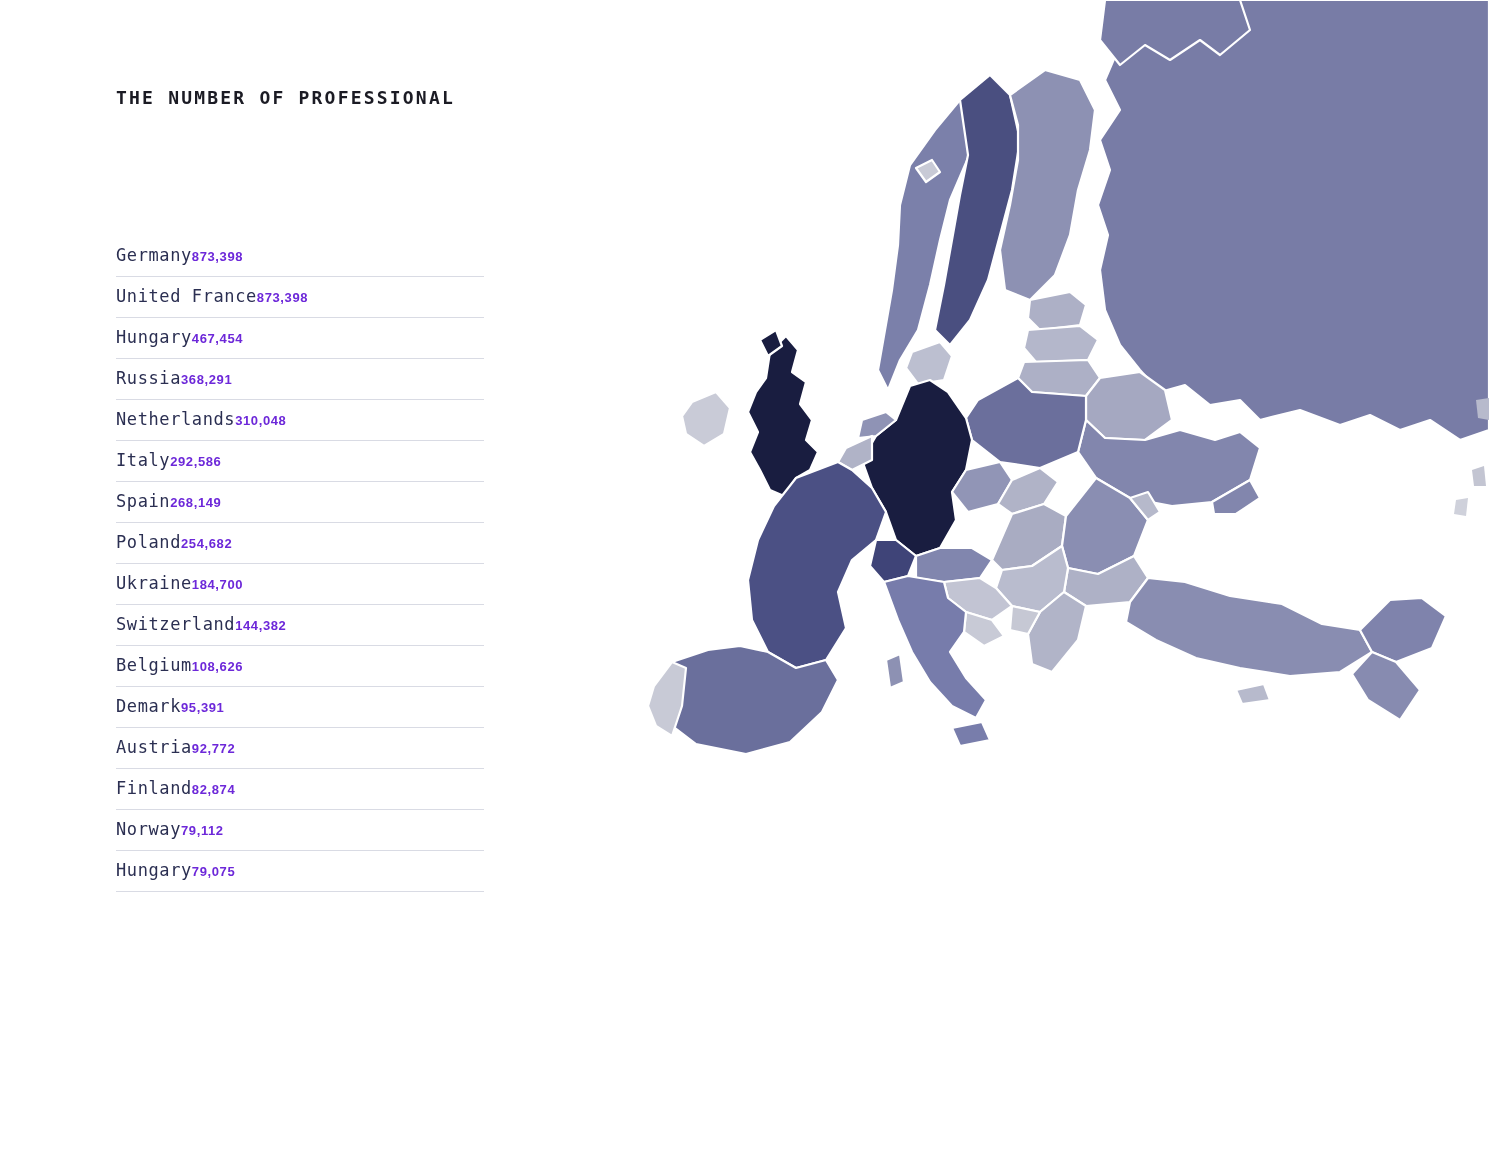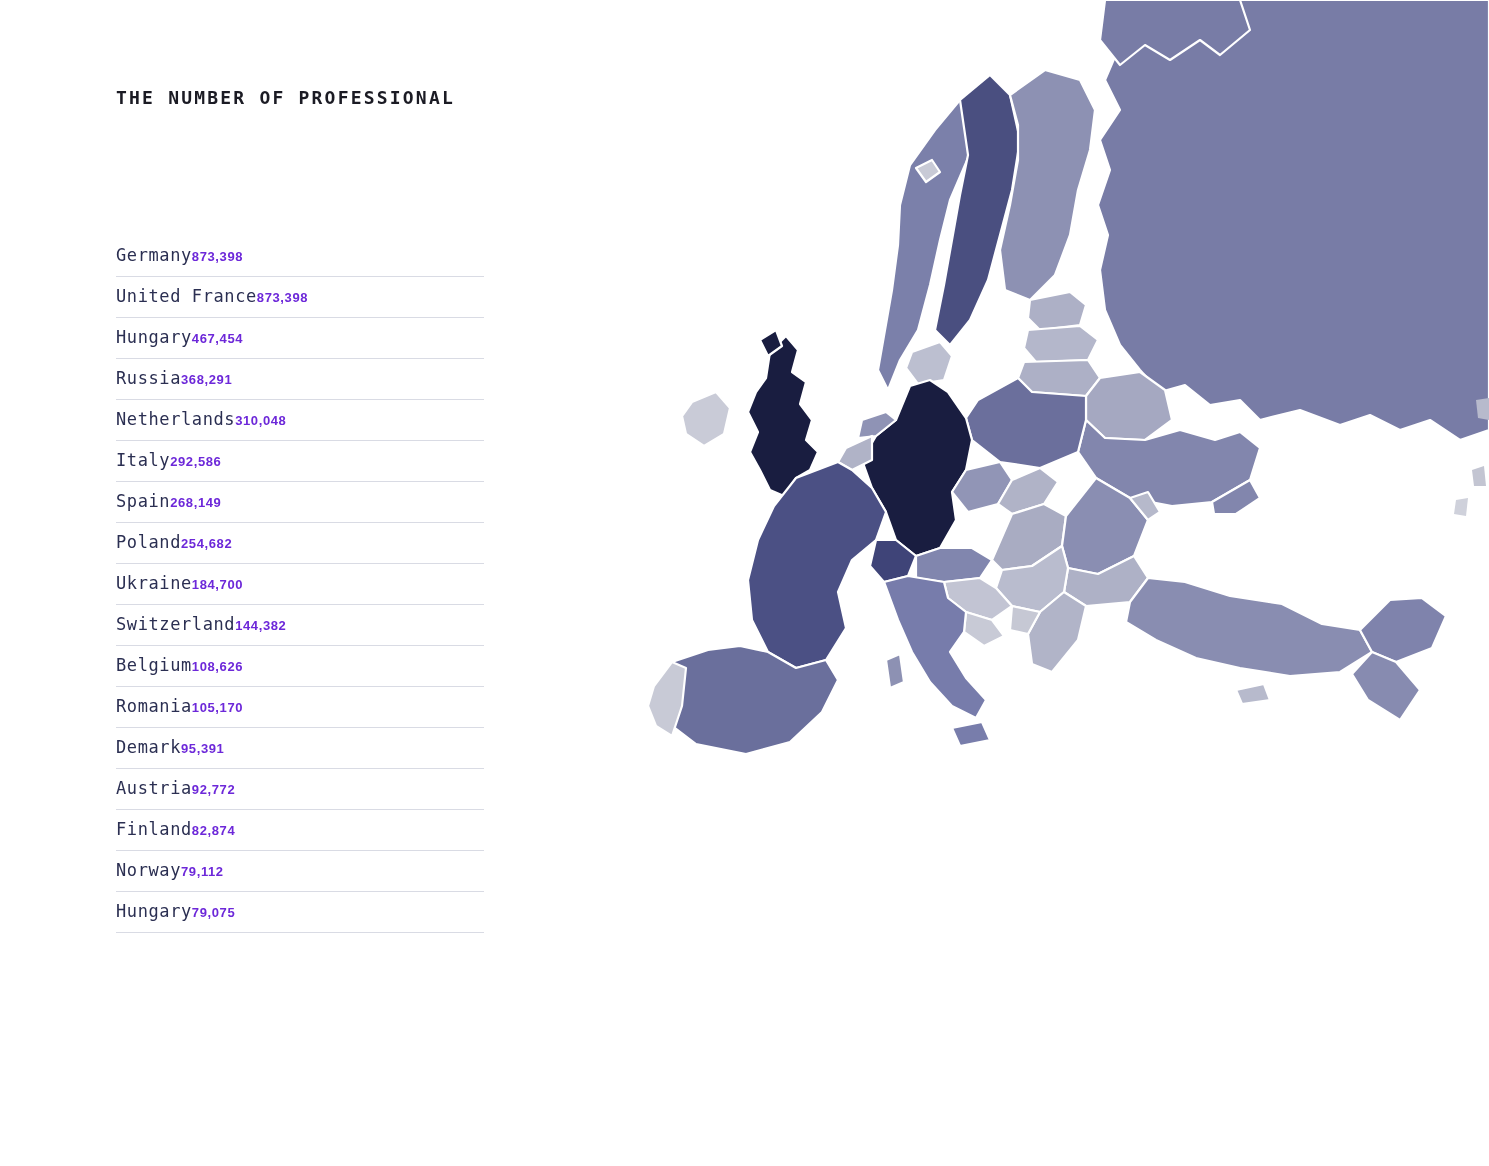--- a/index.html
+++ b/index.html
@@ -122,24 +122,20 @@
   </div>
   <div class="row">
     <span class="name">Switzerland</span>
     <span class="value">144,382</span>
   </div>
   <div class="row">
     <span class="name">Belgium</span>
     <span class="value">108,626</span>
   </div>
   <div class="row">
-    <span class="name">Romania</span>
-    <span class="value">105,170</span>
-  </div>
-  <div class="row">
     <span class="name">Demark</span>
     <span class="value">95,391</span>
   </div>
   <div class="row">
     <span class="name">Austria</span>
     <span class="value">92,772</span>
   </div>
   <div class="row">
     <span class="name">Finland</span>
     <span class="value">82,874</span>

